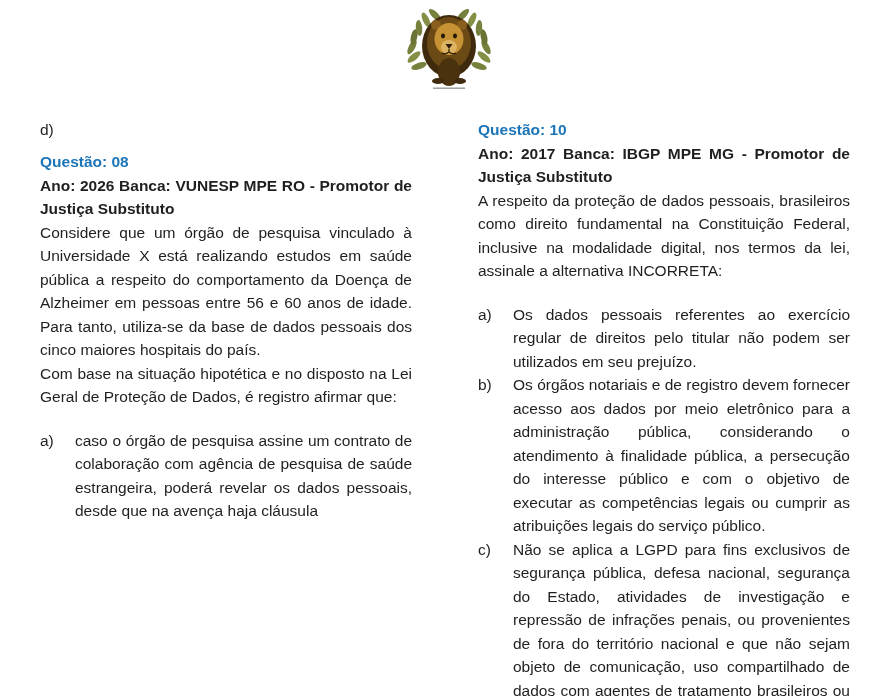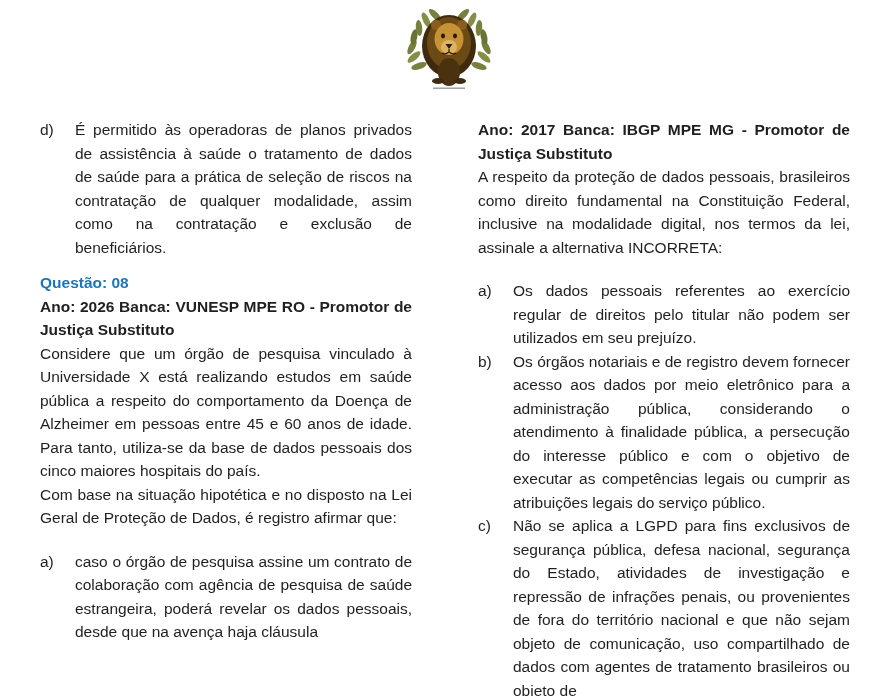--- a/index.html
+++ b/index.html
@@ -14,21 +14,21 @@
   }
   .col{
     position:absolute;top:118px;width:372px;
     font-size:15.5px;line-height:23.5px;text-align:justify;
   }
   .col-left{left:40px;}
   .col-right{left:478px;}
   .cont{padding-left:35px;}
   .opt{position:relative;padding-left:35px;}
   .opt .marker{position:absolute;left:0;top:0;}
-  .q-heading{color:#1b75b8;font-weight:bold;margin-top:12px;text-align:left;}
+  .q-heading{color:#1b75b8;font-weight:bold;margin-top:32px;text-align:left;}
   .col-right .q-heading{margin-top:0;}
   .source{font-weight:bold;}
   .opt-group-gap{margin-top:20px;}
 </style>
 </head>
 <body>
 
 <div class="logo">
   <svg viewBox="0 0 120 92" width="120" height="92">
 
@@ -69,35 +69,35 @@
       <ellipse cx="71" cy="79" rx="6" ry="3" fill="#3f2a0d"></ellipse>
       <rect x="44" y="85.5" width="32" height="1.4" fill="#9a9a9a"></rect>
     </g>
   </svg>
 </div>
 
 <div class="col col-left">
 
   <div class="opt">
     <span class="marker">d)</span>
-    <span>É permitido às operadoras de planos privados de assistência à saúde o tratamento de dados de saúde para a prática de seleção de riscos na contratação de qualquer modalidade, assim como na contratação e exclusão de beneficiários.</span>
   </div>
 
   <div class="q-heading">Questão: 08</div>
   <div class="source">Ano: 2026 Banca: VUNESP MPE RO - Promotor de Justiça Substituto</div>
-  <div>Considere que um órgão de pesquisa vinculado à Universidade X está realizando estudos em saúde pública a respeito do comportamento da Doença de Alzheimer em pessoas entre 45 e 60 anos de idade. Para tanto, utiliza-se da base de dados pessoais dos cinco maiores hospitais do país.</div>
+  <div>Considere que um órgão de pesquisa vinculado à Universidade X está realizando estudos em saúde pública a respeito do comportamento da Doença de Alzheimer em pessoas entre 56 e 60 anos de idade. Para tanto, utiliza-se da base de dados pessoais dos cinco maiores hospitais do país.</div>
   <div>Com base na situação hipotética e no disposto na Lei Geral de Proteção de Dados, é registro afirmar que:</div>
 
   <div class="opt opt-group-gap">
     <span class="marker">a)</span>
     <span>caso o órgão de pesquisa assine um contrato de colaboração com agência de pesquisa de saúde estrangeira, poderá revelar os dados pessoais, desde que na avença haja cláusula</span>
   </div>
 </div>
 
 <div class="col col-right">
+  <div class="q-heading">Questão: 10</div>
   <div class="source">Ano: 2017 Banca: IBGP MPE MG - Promotor de Justiça Substituto</div>
   <div>A respeito da proteção de dados pessoais, brasileiros como direito fundamental na Constituição Federal, inclusive na modalidade digital, nos termos da lei, assinale a alternativa INCORRETA:</div>
 
   <div class="opt opt-group-gap">
     <span class="marker">a)</span>
     <span>Os dados pessoais referentes ao exercício regular de direitos pelo titular não podem ser utilizados em seu prejuízo.</span>
   </div>
   <div class="opt">
     <span class="marker">b)</span>
     <span>Os órgãos notariais e de registro devem fornecer acesso aos dados por meio eletrônico para a administração pública, considerando o atendimento à finalidade pública, a persecução do interesse público e com o objetivo de executar as competências legais ou cumprir as atribuições legais do serviço público.</span>

